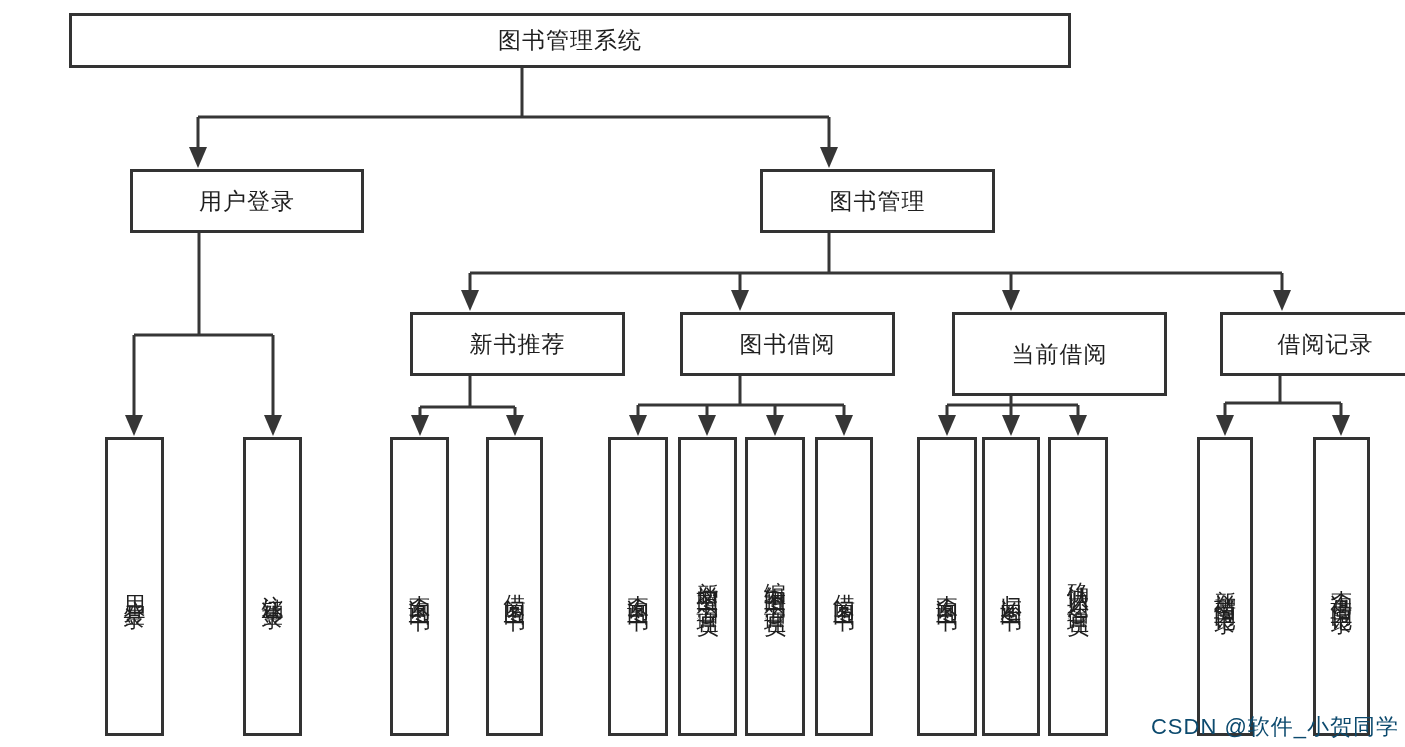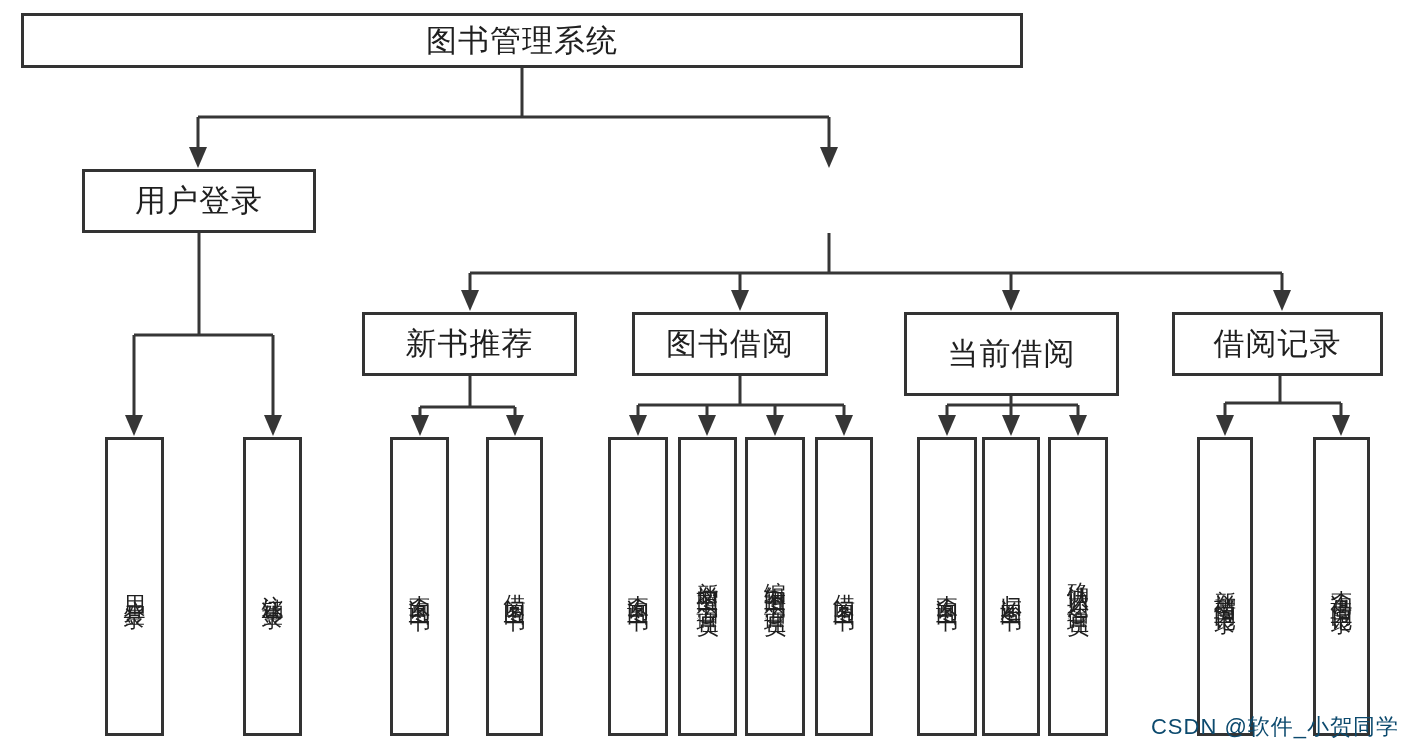--- a/index.html
+++ b/index.html
@@ -14,36 +14,36 @@
     position:absolute;
     box-sizing:border-box;
     border:3px solid #333333;
     background:#ffffff;
     display:flex;
     align-items:center;
     justify-content:center;
     color:#1f1f1f;
     z-index:2;
   }
-  .node.h{ font-size:31px; letter-spacing:1px; }
+  .node.h{ font-size:23px; letter-spacing:1px;margin-left:48px; }
   .node.v{
     font-size:22px;
     writing-mode:vertical-rl;
     text-orientation:mixed;
     letter-spacing:5px;
     line-height:1;
     text-align:center;
   }
   .root{ left:21px; top:13px; width:1002px; height:55px; font-size:23px; }
   
   .n-user-login   { left:82px;  top:169px; width:234px; height:64px; }
   .n-book-mgmt    { left:712px; top:169px; width:235px; height:64px; }
   
   .n-new-rec      { left:362px;  top:312px; width:215px; height:64px; }
-  .n-book-borrow  { left:632px;  top:312px; width:196px; height:64px; }
+  .n-book-borrow  { left:632px;  top:312px; width:215px; height:64px; }
   .n-cur-borrow   { left:904px;  top:312px; width:215px; height:84px; }
   .n-borrow-rec   { left:1172px; top:312px; width:211px; height:64px;text-align:right; }
   
   .leaf{ top:437px; height:299px; width:59px; }
   .lf1 { left:105px;  }
   .lf2 { left:243px;  }
   .lf3 { left:390px;  }
   .lf4 { left:486px;  width:57px; }
   .lf5 { left:608px;  width:60px; }
   .lf6 { left:678px;  }
@@ -123,20 +123,21 @@
     <g>
       <path d="M1280 376 L1280 403 M1225 403 L1341 403 M1225 403 L1225 415 M1341 403 L1341 415"></path>
       <polygon points="1216,415 1234,415 1225,436"></polygon>
       <polygon points="1332,415 1350,415 1341,436"></polygon>
     </g>
   </svg>
 
   <div class="node h root">图书管理系统</div>
 
   <div class="node h n-user-login">用户登录</div>
+  <div class="node h n-book-mgmt">图书管理</div>
 
   <div class="node h n-new-rec">新书推荐</div>
   <div class="node h n-book-borrow">图书借阅</div>
   <div class="node h n-cur-borrow">当前借阅</div>
   <div class="node h n-borrow-rec">借阅记录</div>
 
   <div class="node v leaf lf1">用户登录</div>
   <div class="node v leaf lf2">注销登录</div>
 
   <div class="node v leaf lf3">查询图书</div>

